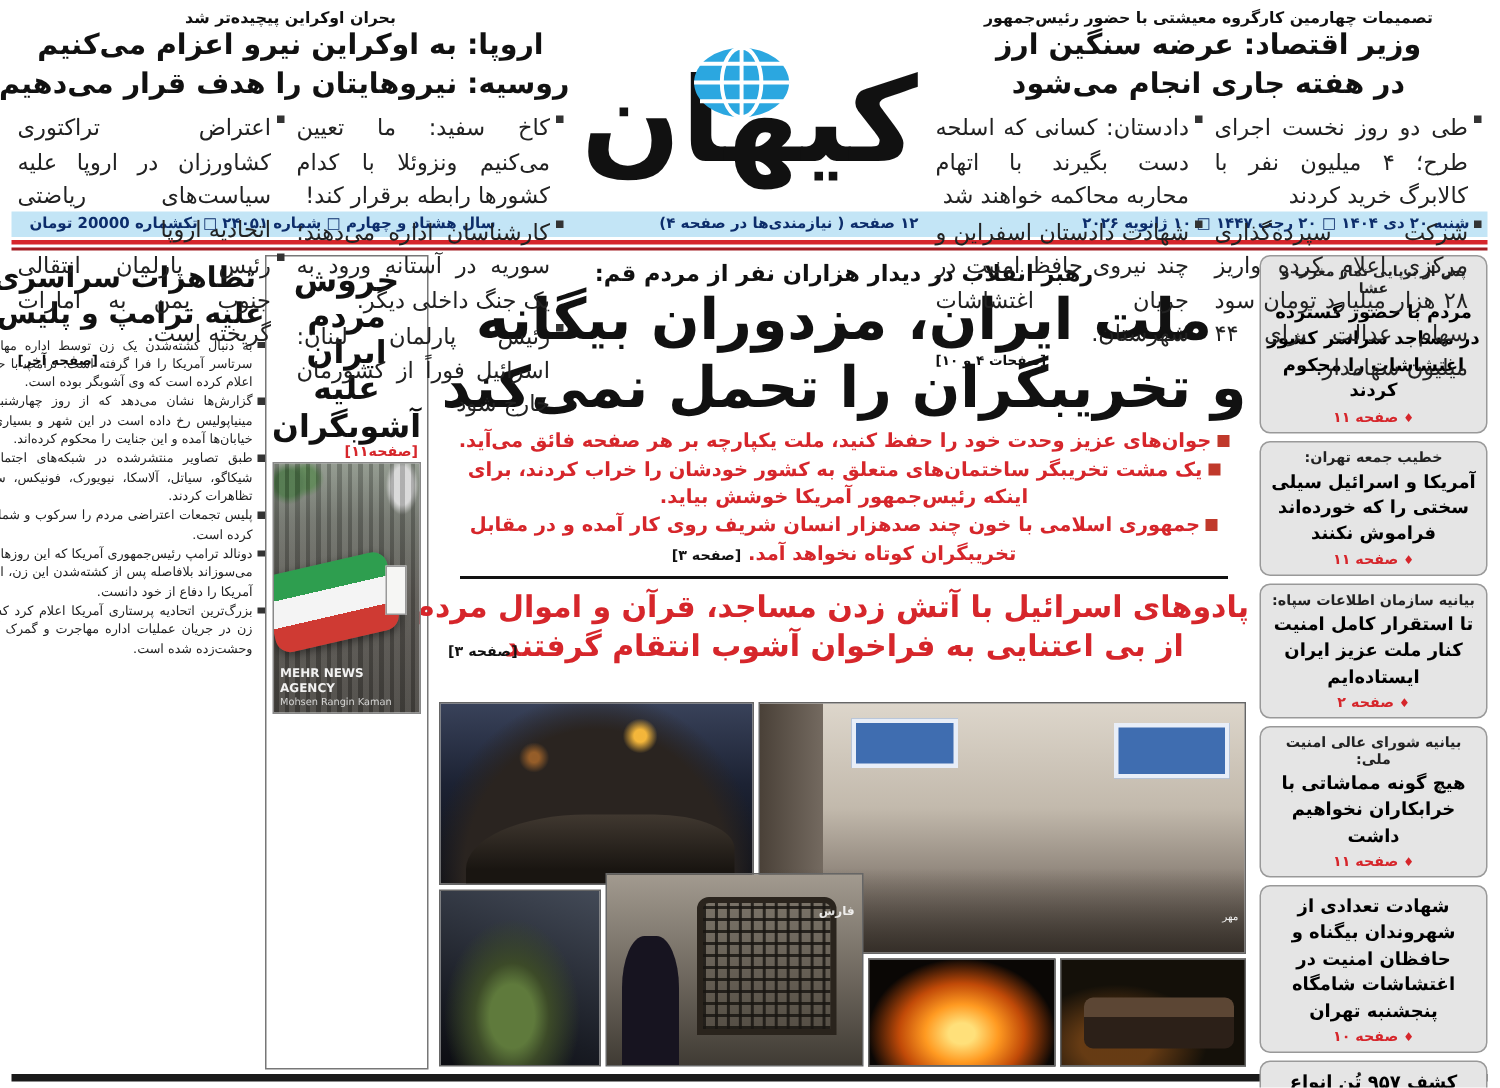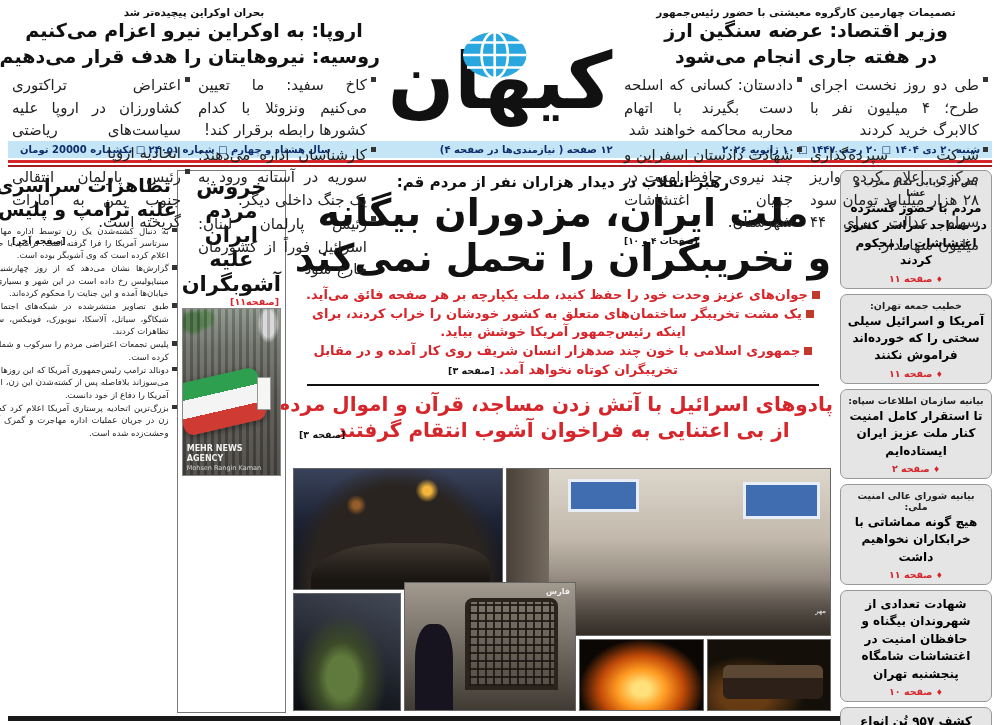--- a/index.html
+++ b/index.html
@@ -79,21 +79,21 @@
   .ph-shrine { left:111px; top:116px; width:172px; height:129px;
       background:linear-gradient(180deg,#a29a8f 0%,#6d665d 55%,#403b34 100%); }
   .ph-shrine:before { content:""; position:absolute; left:6%; bottom:0; width:22%; height:68%;
       background:#171420; border-radius:40% 40% 0 0; }
   .ph-shrine .lattice { position:absolute; right:10%; top:12%; width:55%; height:72%;
       border:4px solid #2a241d; border-radius:8px 8px 0 0;
       background:
         repeating-linear-gradient(0deg, rgba(25,22,18,.85) 0 2px, transparent 2px 8px),
         repeating-linear-gradient(90deg, rgba(25,22,18,.85) 0 2px, transparent 2px 8px),
         #5750466e; }
-  .ph-wm { position:absolute; top:4px; right:5px; color:rgba(255,255,255,.85); font-size:8px; font-weight:bold; z-index:2;text-align:center; }
+  .ph-wm { position:absolute; top:20px; right:5px; color:rgba(255,255,255,.85); font-size:8px; font-weight:bold; z-index:2;text-align:center; }
   .ph-fire { left:286px; top:173px; width:125px; height:72px; background:
       radial-gradient(ellipse at 50% 70%, #ffe07a 0 10%, #ff9a21 28%, #c14a08 48%, transparent 72%),
       #0a0705; }
   .ph-bus { left:414px; top:173px; width:124px; height:72px; background:
       radial-gradient(ellipse at 30% 80%, rgba(255,140,40,.35) 0 20%, transparent 50%), #141009; }
   .ph-bus:after { content:""; position:absolute; right:6%; bottom:16%; width:82%; height:48%;
       background:linear-gradient(180deg,#5c4634 0 38%, #2c2018 38% 100%); border-radius:6px; }
 
   
   .left-col { width:278px; display:flex; flex-direction:row; }

